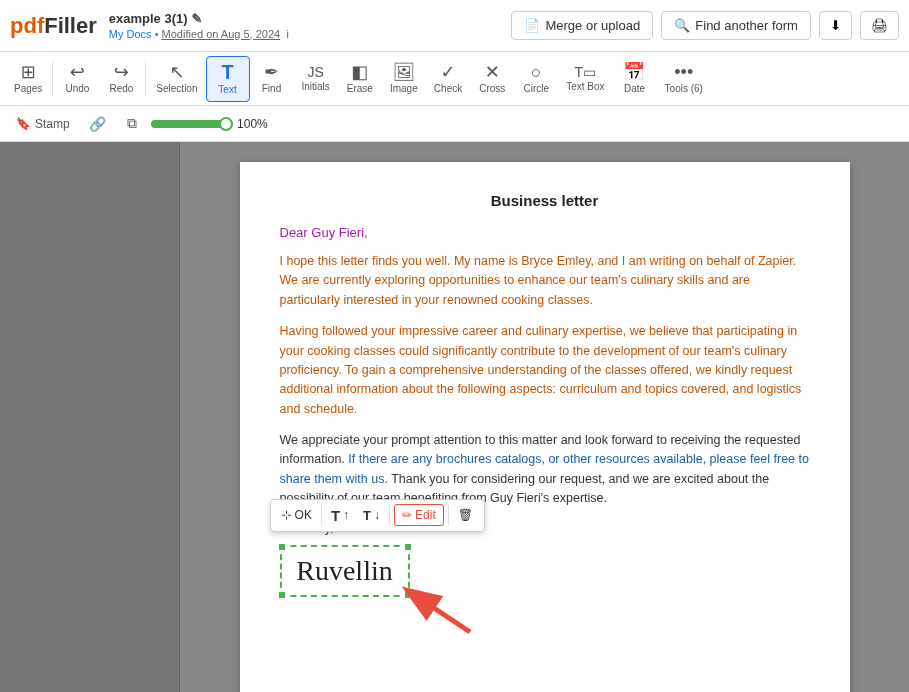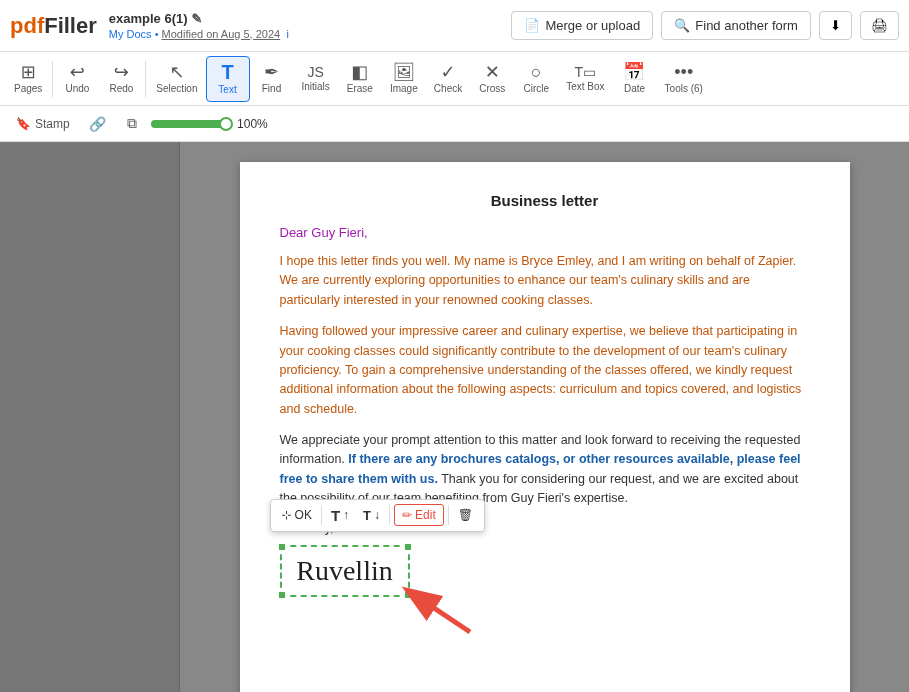--- a/index.html
+++ b/index.html
@@ -216,21 +216,21 @@
       color: #a21caf;
       margin-bottom: 12px;
     }
     .doc-para {
       font-size: 12.5px;
       line-height: 1.55;
       margin-bottom: 12px;
       color: #333;
     }
     .doc-para .orange { color: #c0560a; }
-    .doc-para .blue { color: #1a5fa8; font-weight: bold; }
+    .doc-para .blue { color: #1a5fa8; }
     .sincerely {
       font-size: 12.5px;
       color: #333;
       margin-bottom: 8px;
     }
 
     
     .signature-wrapper {
       position: relative;
       display: inline-block;
@@ -315,21 +315,21 @@
 <body>
 
 <div class="top-bar">
   <div class="logo">
     <span class="logo-text">
       <span style="color:#e05a00">pdf</span><span style="color:#333">Filler</span>
     </span>
   </div>
   <div class="doc-info">
     <div class="doc-title">
-      <span>example 6(1)</span>
+      <span>example 3(1)</span>
       <span style="cursor:pointer; color:#555;">✎</span>
     </div>
     <div class="doc-subtitle">
       <span style="cursor:pointer;">My Docs</span>
       <span>•</span>
       <span style="color:#666;text-decoration:underline;">Modified on Aug 5, 2024</span>
       <span style="cursor:pointer; margin-left:3px;">ℹ</span>
     </div>
   </div>
   <div class="top-bar-actions">

